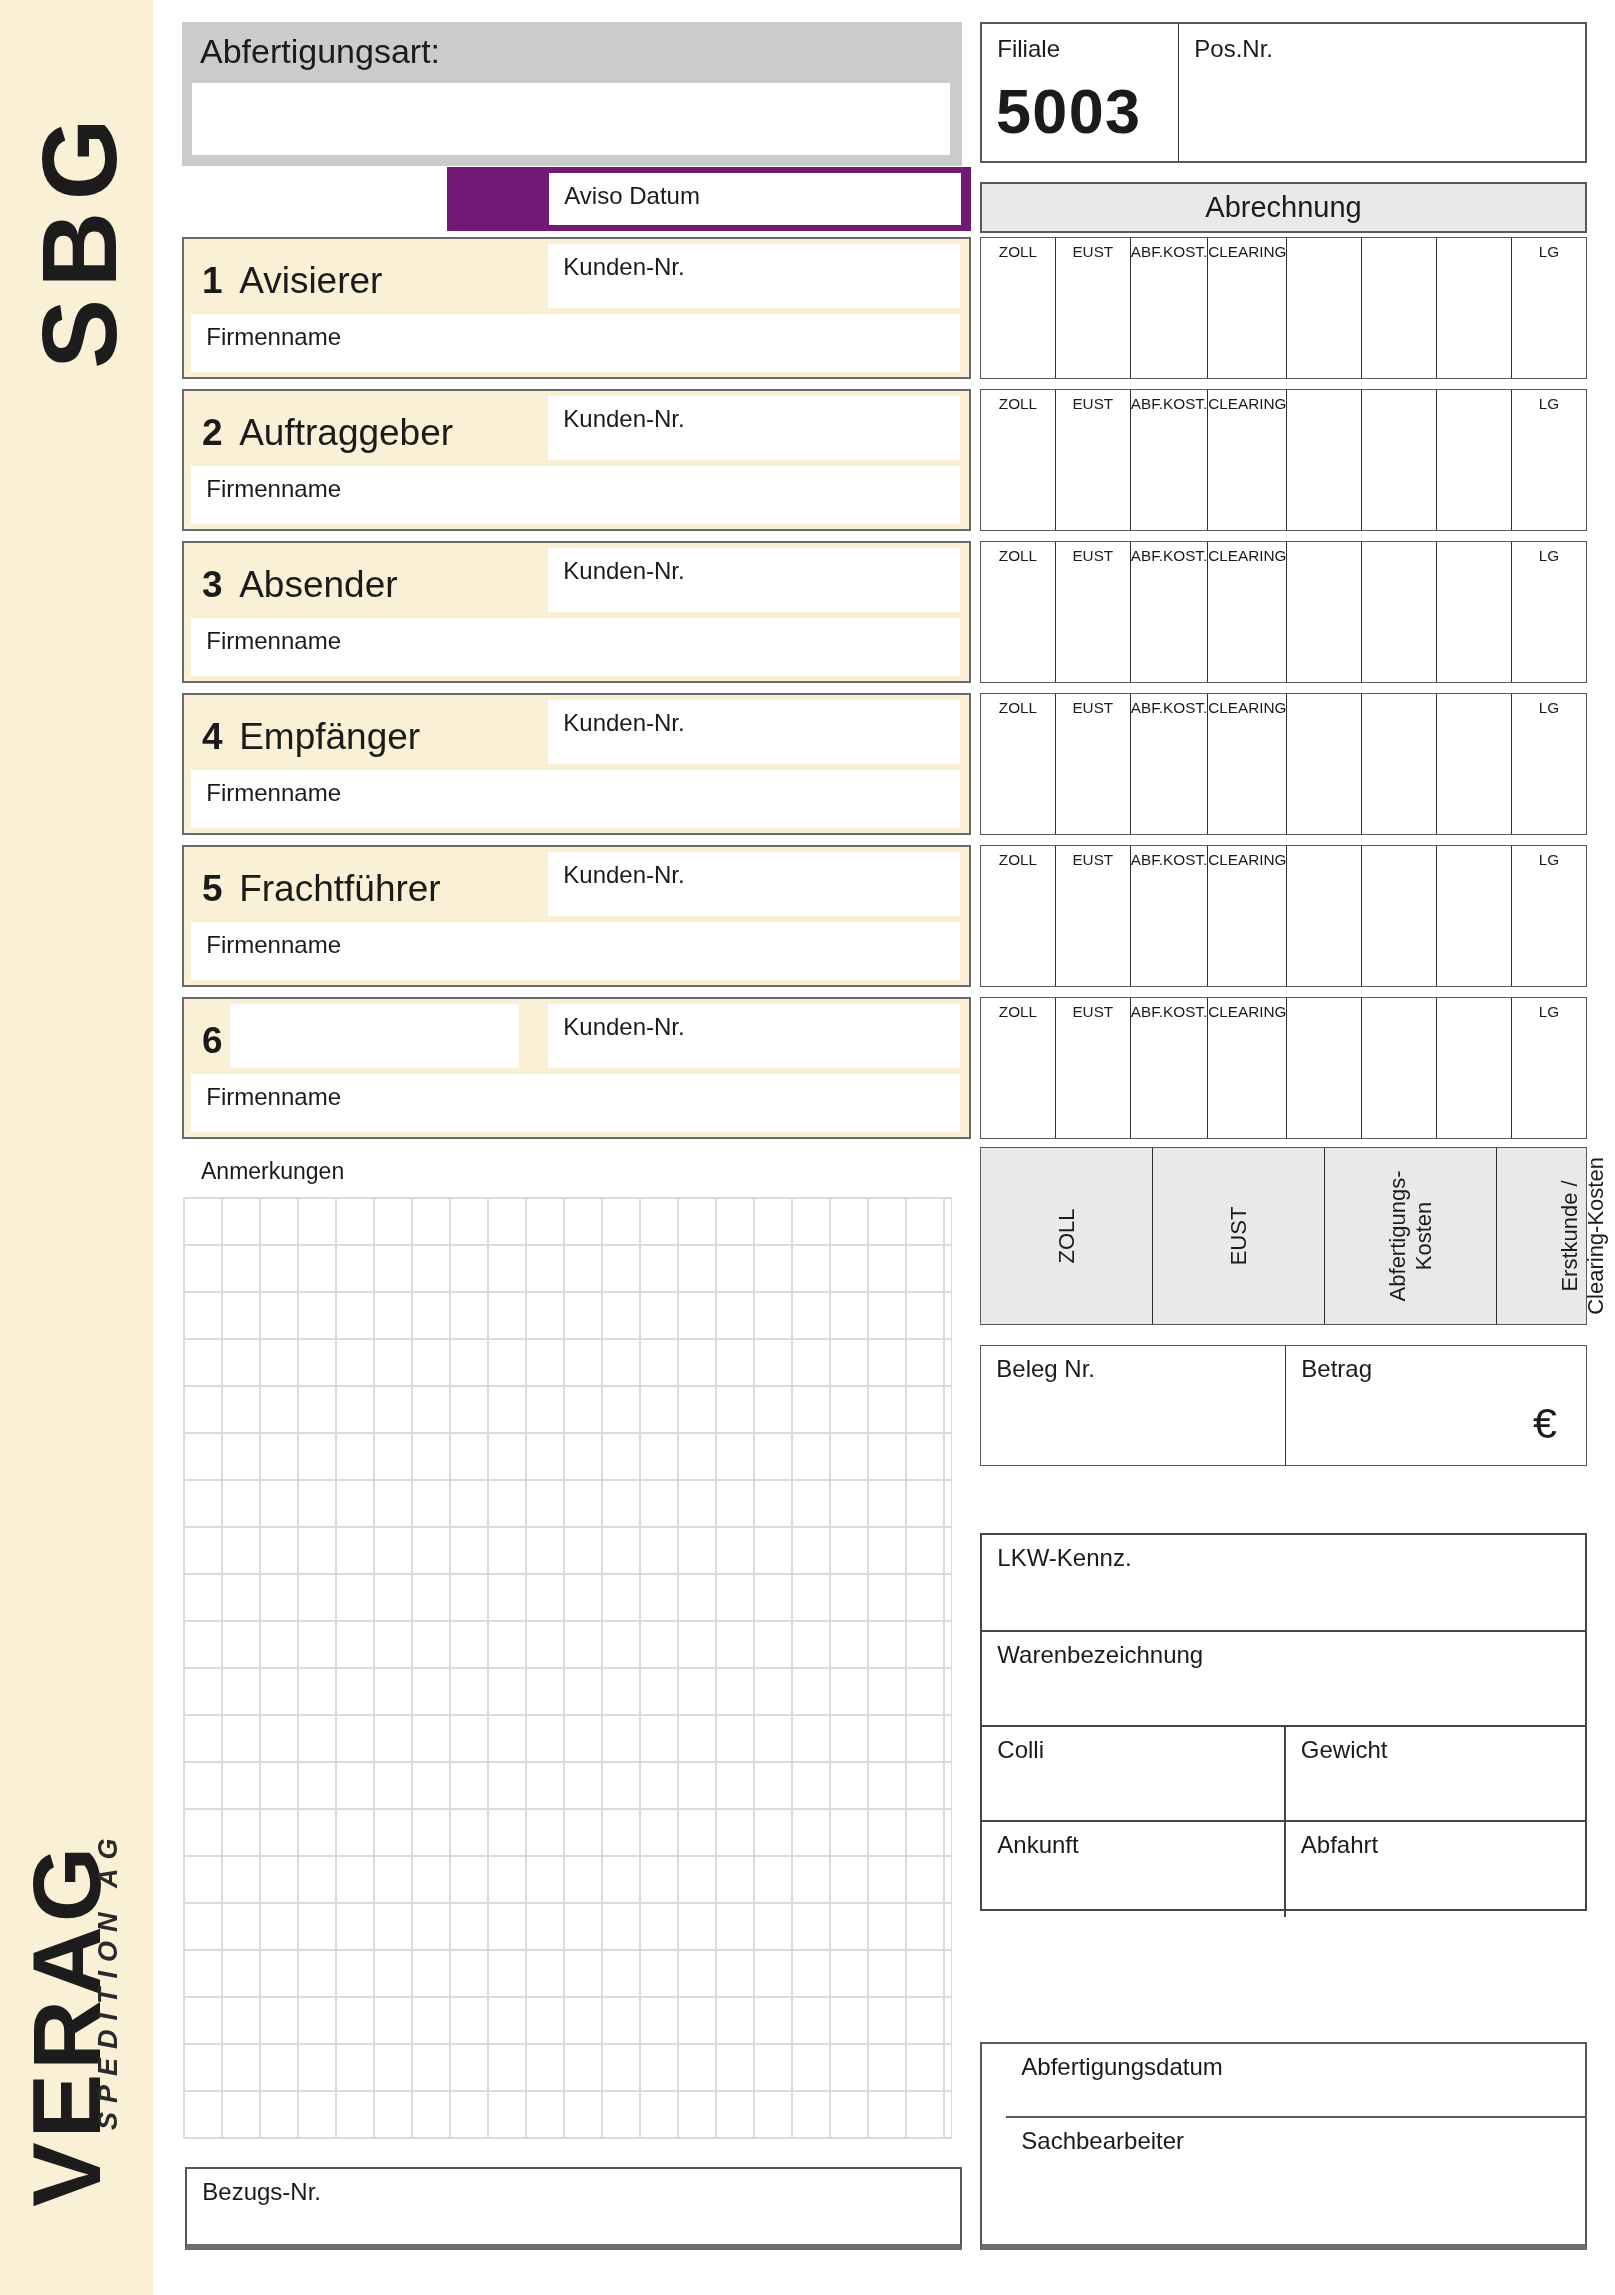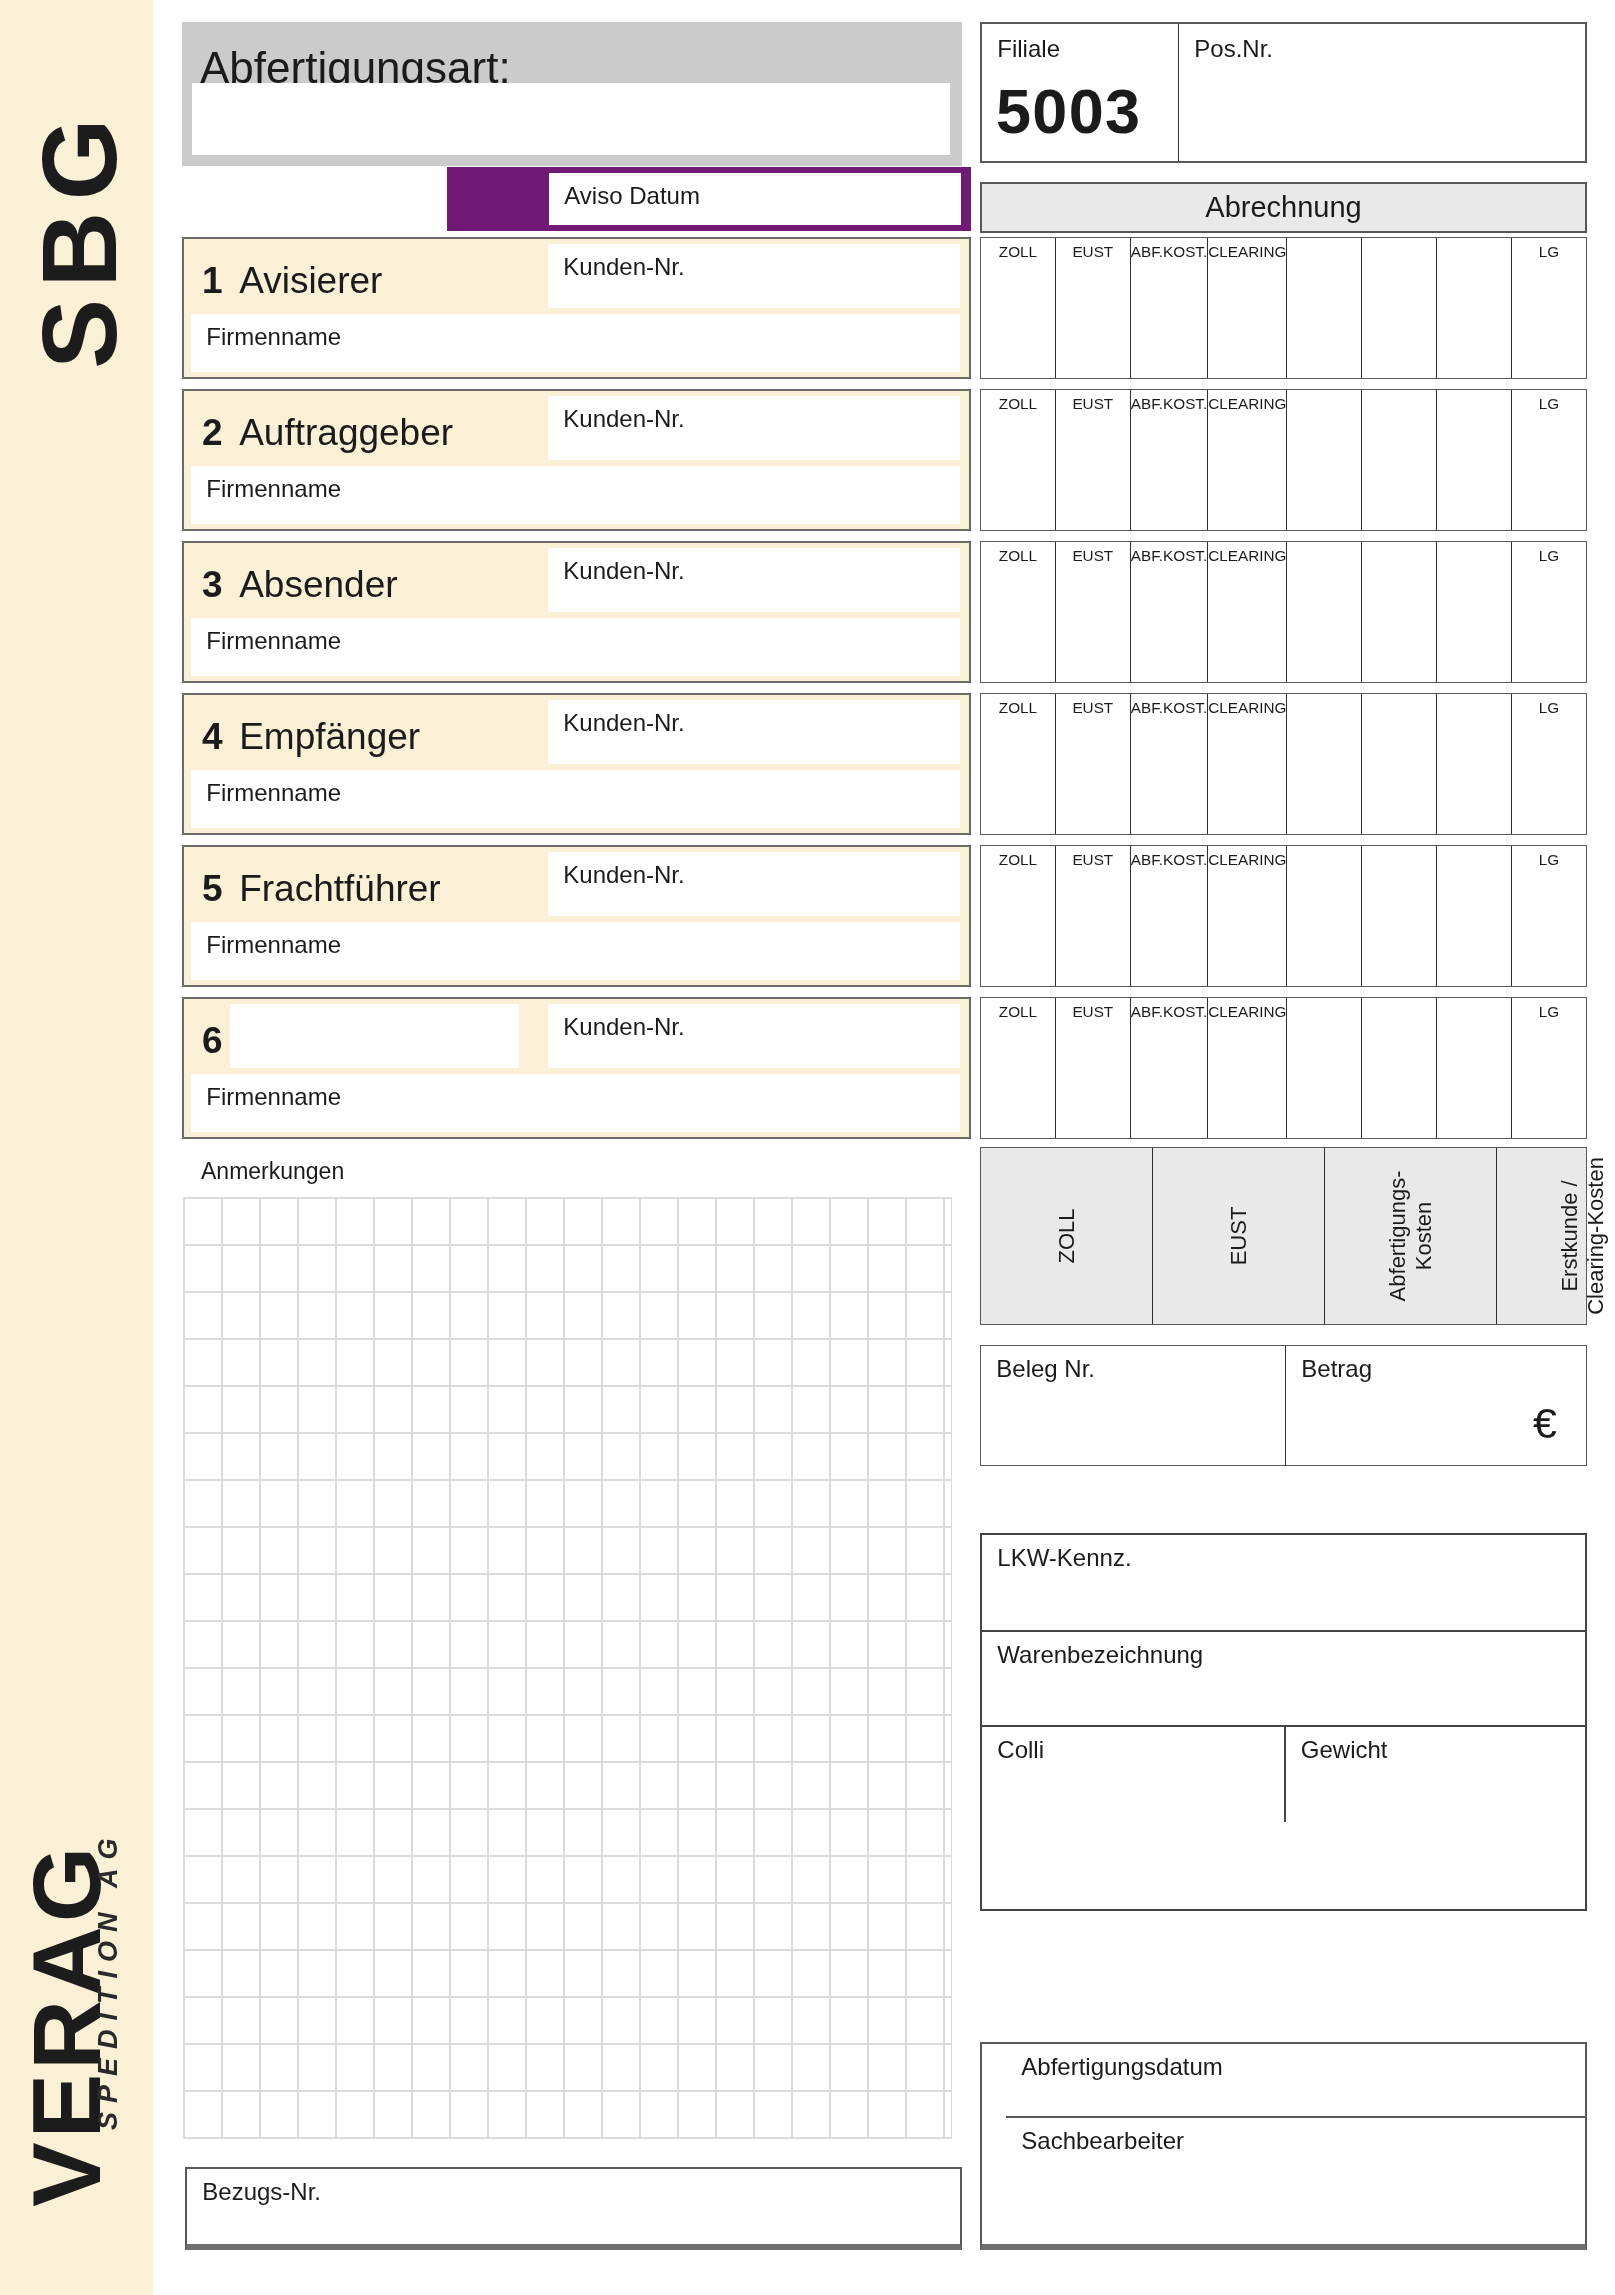--- a/index.html
+++ b/index.html
@@ -8,21 +8,21 @@
   .abs{position:absolute;}
   
   #sidebar{left:0;top:0;width:153px;height:2295px;background:#FAF0D6;}
   .vtext{position:absolute;transform:rotate(-90deg);transform-origin:left top;white-space:nowrap;line-height:1;}
   #sbg{left:27px;top:369px;font-size:105px;font-weight:900;letter-spacing:11.5px;color:#1c1c1c;}
   #verag{left:18px;top:2207px;font-size:97px;font-weight:900;letter-spacing:3.8px;color:#1c1c1c;}
   #sped{left:95px;top:2130px;font-size:27px;font-weight:700;font-style:italic;letter-spacing:9px;color:#2a2a2a;}
   .lbl-sm{position:absolute;font-size:23px;color:#1b1b1b;}
   
   #abf-panel{left:182px;top:22.4px;width:780px;height:144px;background:#CBCBCB;}
-  #abf-label{left:18px;top:21px;font-size:44px;position:absolute;}
+  #abf-label{left:18px;top:10px;font-size:34px;position:absolute;}
   #abf-input{position:absolute;left:10.2px;top:61px;width:758px;height:72px;background:#ffffff;}
   
   #aviso-strip{left:447px;top:167px;width:524px;height:64px;background:#701a75;}
   #aviso-box{position:absolute;left:102px;top:5.8px;width:412px;height:52px;background:#ffffff;}
   
   .sec{position:absolute;left:182px;width:789px;height:142px;background:#FAF0D6;border:2.6px solid #6a6a6a;box-sizing:border-box;}
   .sec-title{position:absolute;left:18px;top:20.5px;font-size:37px;display:flex;gap:16.6px;align-items:baseline;}
   .sec-num{font-weight:700;}
   .kbox{position:absolute;left:364px;top:5.1px;width:412px;height:64px;background:#ffffff;}
   .fbox{position:absolute;left:7px;top:75px;width:769px;height:58px;background:#ffffff;}
@@ -383,20 +383,28 @@
       <span class="inlbl">Warenbezeichnung</span>
     </div>
     <div class="lkw-row lkw-split">
       <div class="lkw-half">
         <span class="inlbl">Colli</span>
       </div>
       <div class="lkw-half">
         <span class="inlbl">Gewicht</span>
       </div>
     </div>
+    <div class="lkw-row lkw-split">
+      <div class="lkw-half">
+        <span class="inlbl">Ankunft</span>
+      </div>
+      <div class="lkw-half">
+        <span class="inlbl">Abfahrt</span>
+      </div>
+    </div>
   </div>
 
   <div class="rcol-box" id="datum-box">
     <div id="datum-row">
       <span class="inlbl">Abfertigungsdatum</span>
     </div>
     <div id="sach-row">
       <span class="inlbl">Sachbearbeiter</span>
     </div>
   </div>

